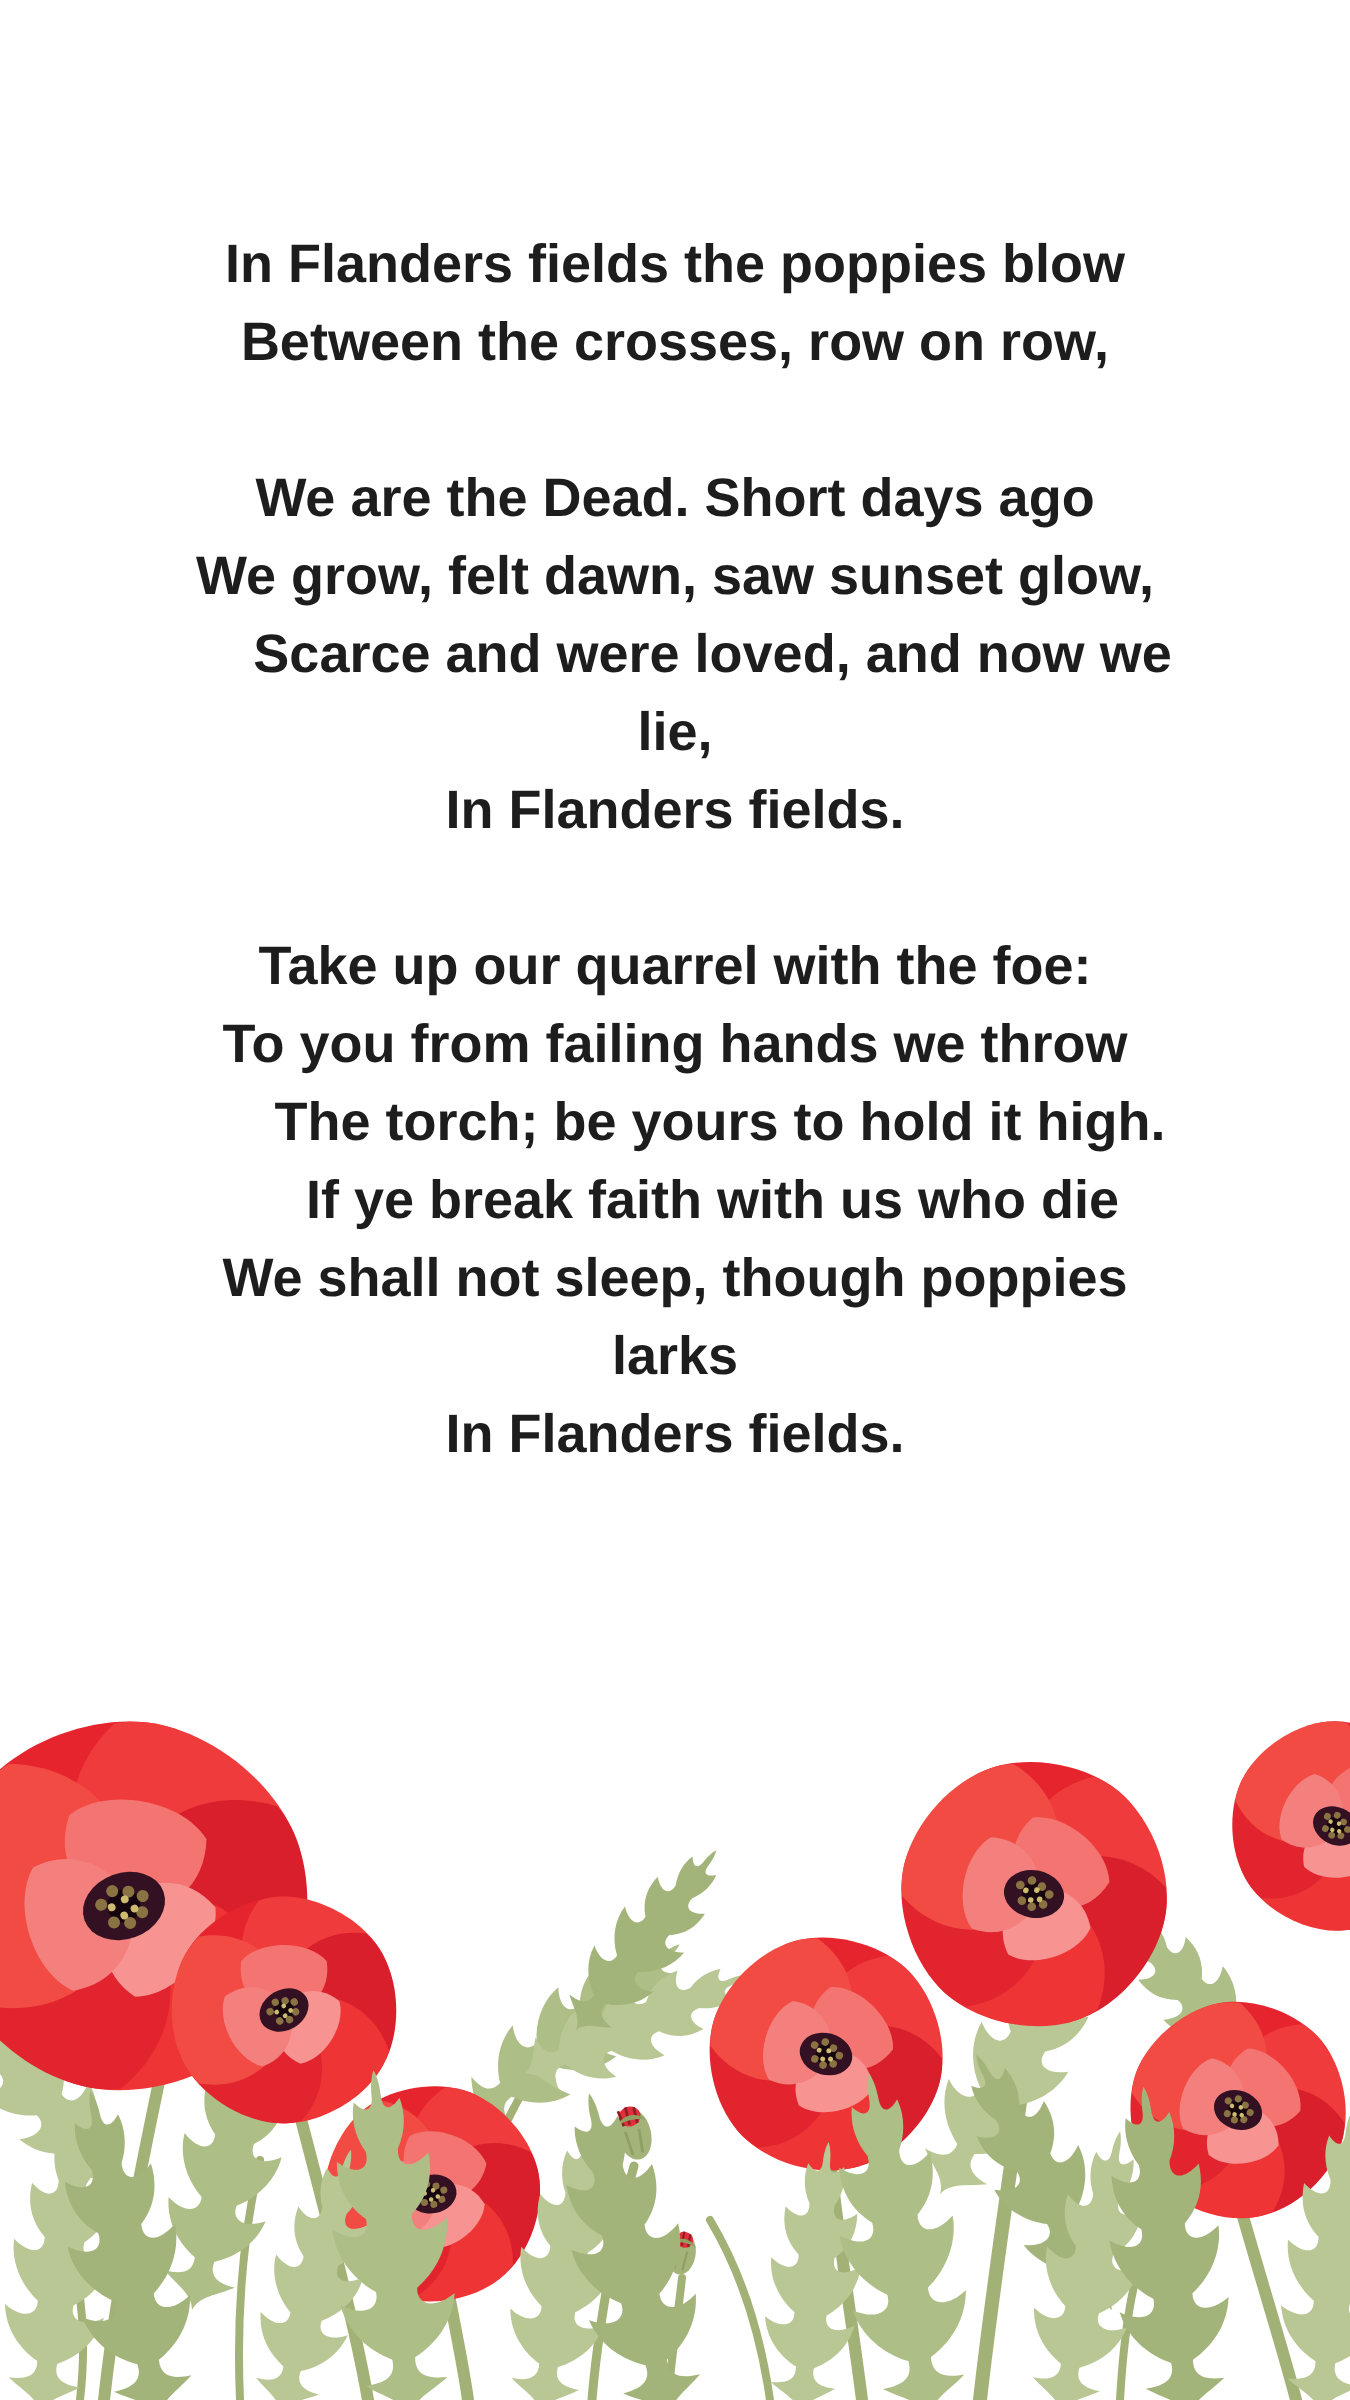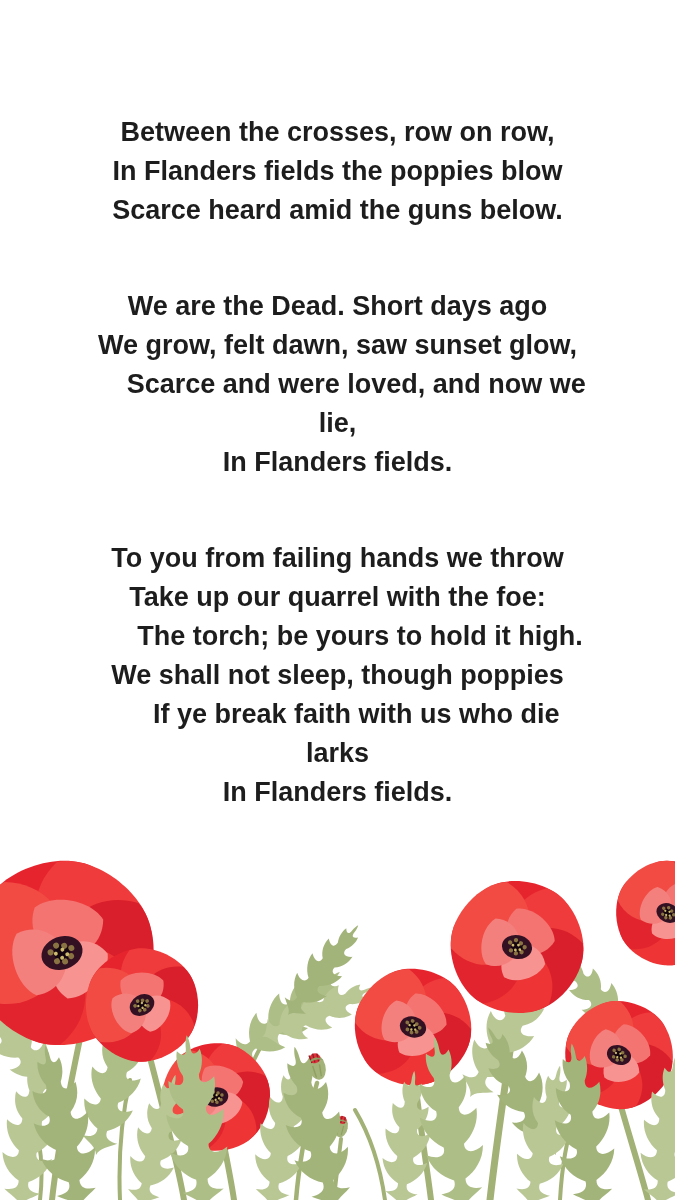--- a/index.html
+++ b/index.html
@@ -22,21 +22,21 @@
     right: 0;
     padding-top: 113px;
     text-align: center;
     font-weight: 700;
     font-size: 27px;
     line-height: 39px;
     color: #1d1d1d;
     z-index: 2;
   }
   .stanza + .stanza {
-    margin-top: 57px;
+    margin-top: 39px;
   }
   .line {
     white-space: pre-wrap;
   }
   .poppies {
     position: absolute;
     left: 0;
     bottom: 0;
     width: 675px;
     height: 345px;
@@ -44,37 +44,36 @@
     z-index: 1;
   }
 </style>
 </head>
 <body>
 
 <div class="page">
 
   <div class="poem">
     <div class="stanza">
+      <div class="line">In Flanders fields the poppies blow</div>
       <div class="line">Between the crosses, row on row,</div>
-      <div class="line">In Flanders fields the poppies blow</div>
-      <div class="line">Scarce heard amid the guns below.</div>
     </div>
     <div class="stanza">
       <div class="line">We are the Dead. Short days ago</div>
       <div class="line">We grow, felt dawn, saw sunset glow,</div>
       <div class="line">     Scarce and were loved, and now we</div>
       <div class="line">lie,</div>
       <div class="line">In Flanders fields.</div>
     </div>
     <div class="stanza">
+      <div class="line">Take up our quarrel with the foe:</div>
       <div class="line">To you from failing hands we throw</div>
-      <div class="line">Take up our quarrel with the foe:</div>
       <div class="line">      The torch; be yours to hold it high.</div>
+      <div class="line">     If ye break faith with us who die</div>
       <div class="line">We shall not sleep, though poppies</div>
-      <div class="line">     If ye break faith with us who die</div>
       <div class="line">larks</div>
       <div class="line">In Flanders fields.</div>
     </div>
   </div>
 
   <svg class="poppies" viewBox="0 0 675 345" xmlns="http://www.w3.org/2000/svg" aria-hidden="true">
     <defs>
       <path id="petal" d="M0,6 C-28,0 -44,-20 -40,-46 C-22,-66 22,-66 40,-46 C44,-20 28,0 0,6 Z"></path>
       <path id="frond" d="M0,0
         C-2,-8 -10,-10 -18,-16 C-10,-16 -4,-18 -5,-26

